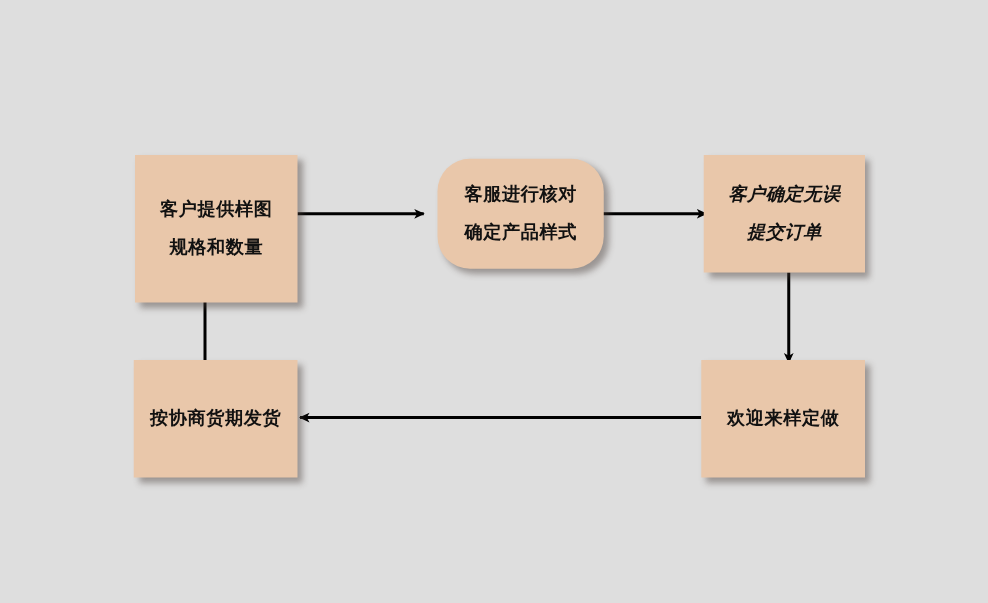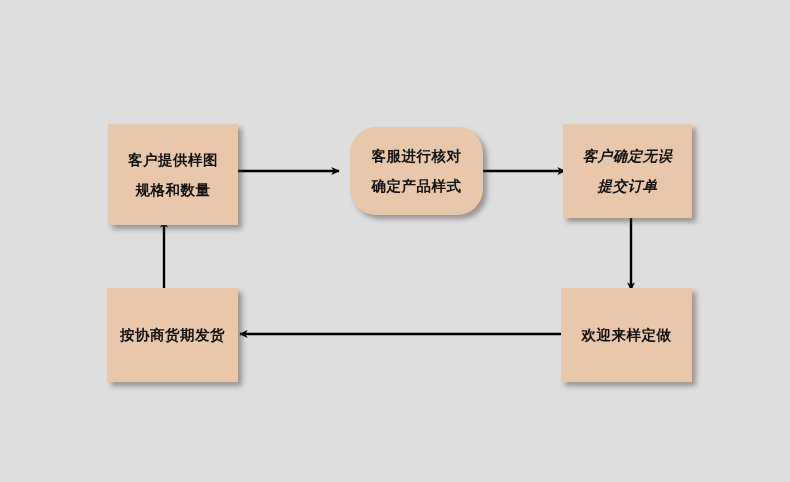--- a/index.html
+++ b/index.html
@@ -77,21 +77,21 @@
 
     <line x1="470" y1="171" x2="565" y2="171" stroke="#000000" stroke-width="2.4" marker-end="url(#ah)"></line>
 
     <line x1="631" y1="218" x2="631" y2="290" stroke="#000000" stroke-width="2.4" marker-end="url(#ah)"></line>
 
     <line x1="561" y1="334" x2="240" y2="334" stroke="#000000" stroke-width="2.4" marker-end="url(#ah)"></line>
 
     <line x1="164" y1="288" x2="164" y2="220" stroke="#000000" stroke-width="2.4" marker-end="url(#ah)"></line>
   </svg>
 
-  <div class="node" style="left:108px; top:124px; width:130px; height:101px;">
+  <div class="node" style="left:108px; top:124px; width:130px; height:118px;">
     <div class="line">客户提供样图</div>
     <div class="line">规格和数量</div>
   </div>
 
   <div class="node" style="left:350px; top:127px; width:133px; height:88px;border-radius:26px;">
     <div class="line">客服进行核对</div>
     <div class="line">确定产品样式</div>
   </div>
 
   <div class="node" style="left:563px; top:124px; width:129px; height:94px;font-style:italic;">

